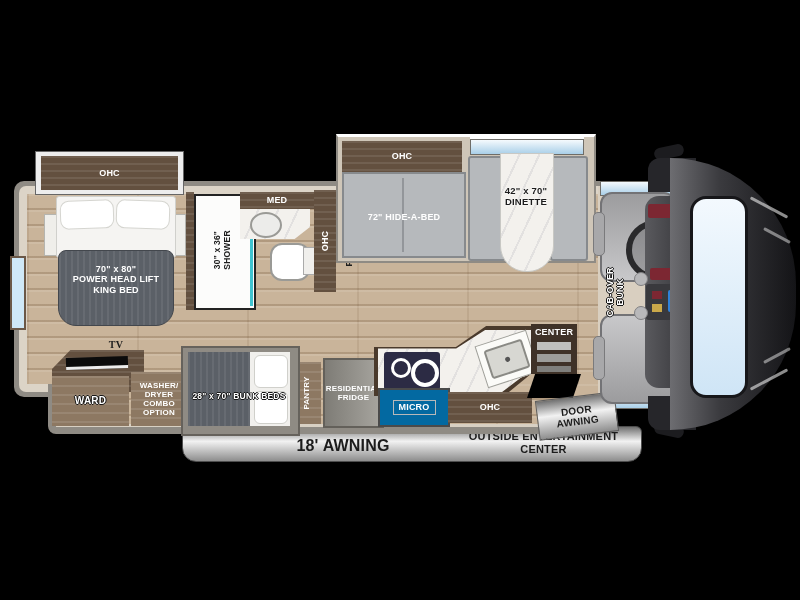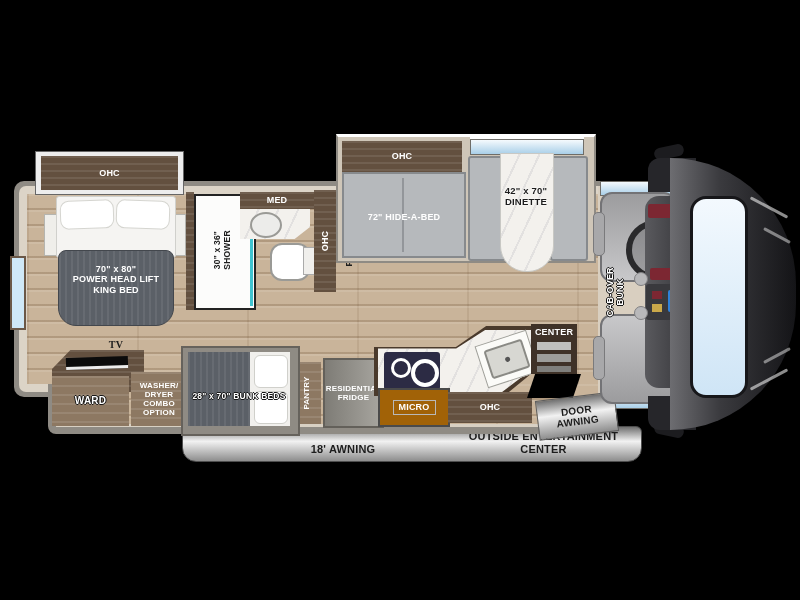--- a/index.html
+++ b/index.html
@@ -30,21 +30,21 @@
   .glow{text-shadow:0 0 3px rgba(255,255,255,.9),0 0 2px rgba(255,255,255,.9);}
   .rot{display:flex;align-items:center;justify-content:center;transform:rotate(-90deg);}
   .cntr{display:flex;align-items:center;justify-content:center;}
 </style>
 </head>
 <body>
 
 <div id="stage">
 
   <div class="abs silver" style="left:182px;top:426px;width:458px;height:34px;border-radius:6px 6px 14px 14px;border:1px solid #4e4e4e;">
-    <div class="abs lbl" style="left:80px;top:16px;width:160px;font-size:11px;">18' AWNING</div>
+    <div class="abs lbl" style="left:80px;top:10px;width:160px;font-size:16px;">18' AWNING</div>
     <div class="abs lbl" style="left:268px;top:3px;width:185px;font-size:11px;line-height:1.15;">OUTSIDE ENTERTAINMENT
 CENTER</div>
   </div>
 
   <div class="abs" style="left:14px;top:181px;width:602px;height:216px;background:#8f8b84;border-radius:10px 0 0 10px;"></div>
   <div class="abs" style="left:19px;top:186px;width:592px;height:206px;background:#dcd4c7;border-radius:7px 0 0 7px;"></div>
   <div class="abs wood-floor" style="left:27px;top:194px;width:584px;height:190px;"></div>
   <div class="abs" style="left:48px;top:384px;width:560px;height:50px;background:#8f8b84;border-radius:0 0 8px 8px;"></div>
   <div class="abs wood-floor" style="left:56px;top:384px;width:544px;height:40px;border-bottom:3px solid #d8d0c3;"></div>
 
@@ -110,21 +110,21 @@
   <div class="abs cntr" style="left:323px;top:358px;width:57px;height:66px;background:linear-gradient(90deg,#7e7c76,#a8a6a0);border:2px solid #63605a;">
     <span class="lbl lbl-w" style="font-size:8px;">RESIDENTIAL
 FRIDGE</span>
   </div>
   <div class="abs" style="left:374px;top:326px;width:178px;height:70px;background:#4a3a2c;clip-path:polygon(0 30%,46% 30%,63% 0,96% 0,100% 14%,100% 44%,73% 100%,0 100%);"></div>
   <div class="abs marble" style="left:378px;top:330px;width:170px;height:62px;clip-path:polygon(0 30%,46% 30%,63% 0,96% 0,100% 14%,100% 44%,73% 100%,0 100%);"></div>
   <div class="abs" style="left:384px;top:352px;width:56px;height:38px;background:#2c2b44;border-radius:3px;">
     <div class="abs" style="left:7px;top:6px;width:14px;height:14px;border:3px solid #fff;border-radius:50%;"></div>
     <div class="abs" style="left:27px;top:7px;width:20px;height:20px;border:4px solid #fff;border-radius:50%;"></div>
   </div>
-  <div class="abs cntr" style="left:378px;top:388px;width:68px;height:35px;background:#a16207;border:2px solid #4a4a4a;">
+  <div class="abs cntr" style="left:378px;top:388px;width:68px;height:35px;background:#0369a1;border:2px solid #4a4a4a;">
     <span class="lbl lbl-w" style="border:1px solid #b9b9b9;padding:1px 5px;">MICRO</span>
   </div>
   <div class="abs wood-dark cntr" style="left:448px;top:392px;width:84px;height:31px;">
     <span class="lbl lbl-w">OHC</span>
   </div>
   <div class="abs" style="left:480px;top:337px;width:52px;height:42px;transform:rotate(-18deg);background:#fbfbf8;border:1px solid #a0a09a;">
     <div class="abs" style="left:6px;top:6px;right:6px;bottom:6px;background:#d7d7d2;border:2px solid #8a8a85;border-radius:3px;"></div>
     <div class="abs" style="left:24px;top:19px;width:5px;height:5px;background:#555;border-radius:50%;"></div>
   </div>
   <div class="abs" style="left:531px;top:324px;width:46px;height:50px;background:#3f3228;">

